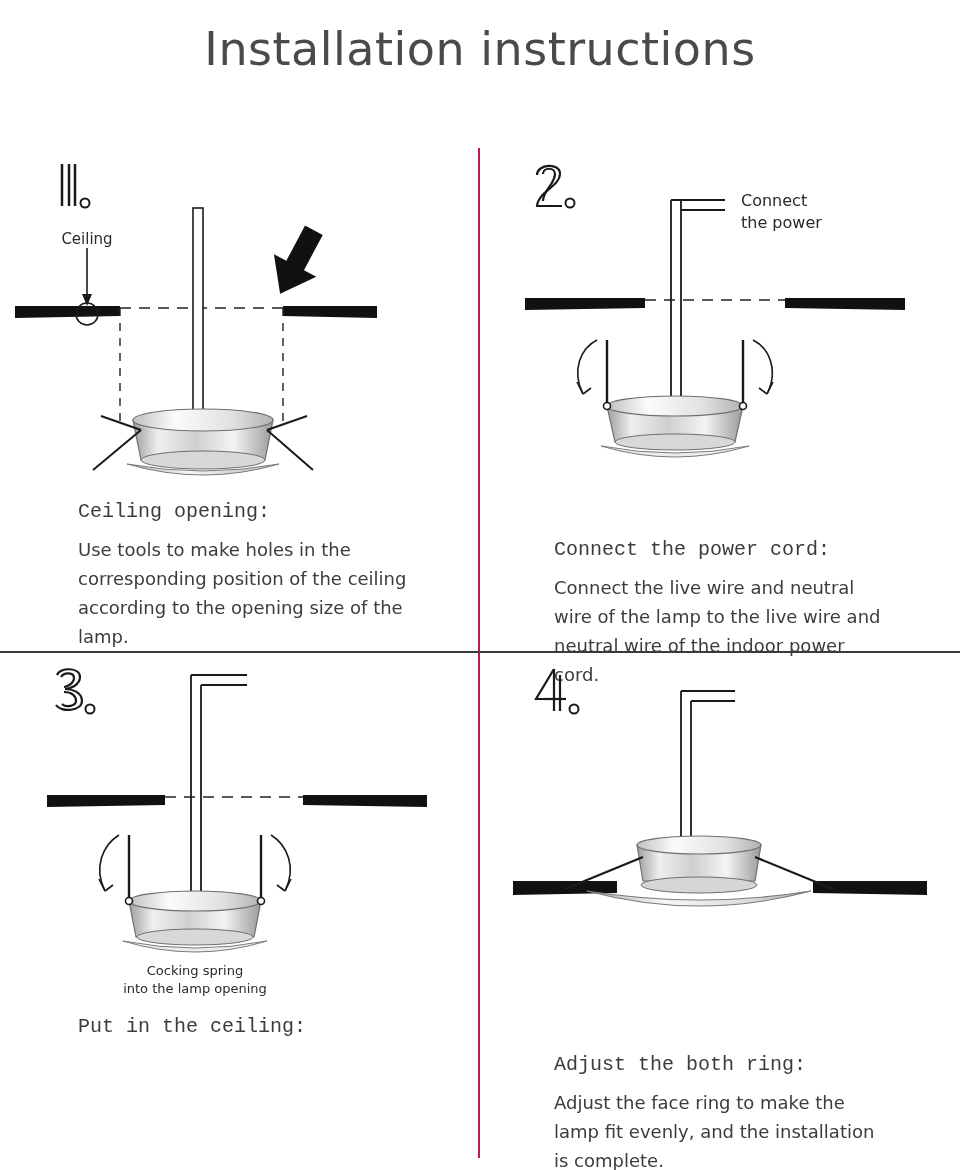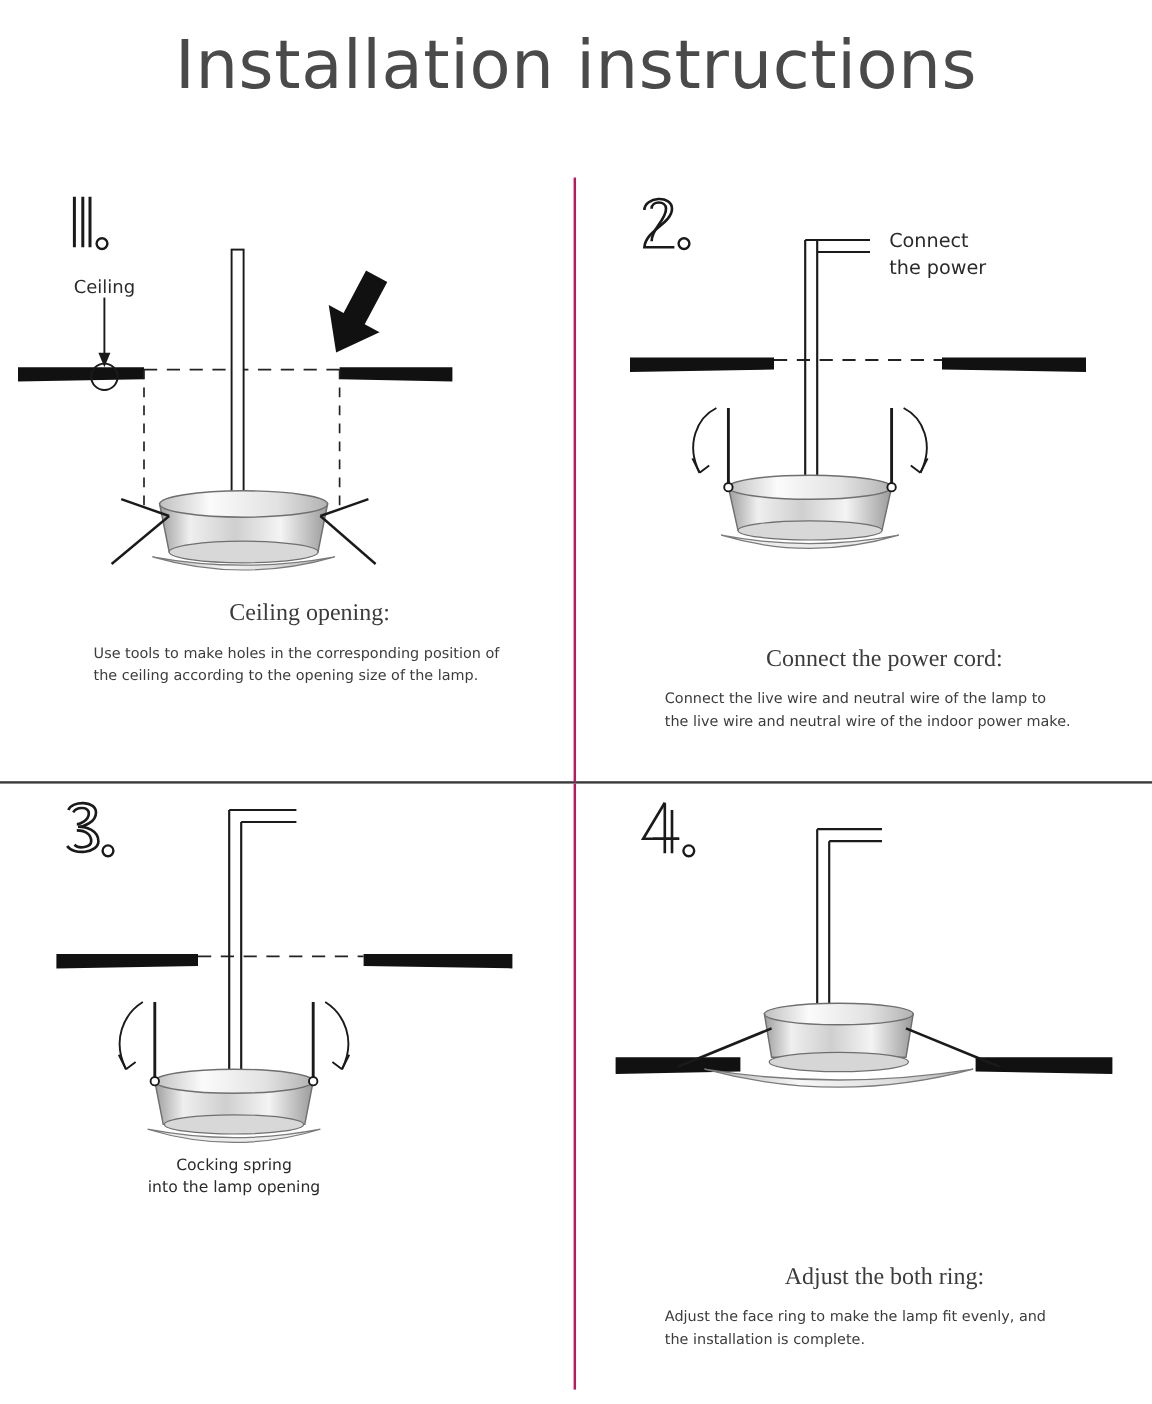--- a/index.html
+++ b/index.html
@@ -10,21 +10,21 @@
   body {
     width: 960px;
     height: 1170px;
     font-family: "Liberation Sans", sans-serif;
     color: #404040;
     position: relative;
     overflow: hidden;
   }
   .page-title {
     text-align: center;
-    font-size: 56px;
+    font-size: 46px;
     font-weight: 400;
     color: #4a4a4a;
     letter-spacing: 0.5px;
     margin: 22px 0 0 0;
     font-family: "DejaVu Sans", sans-serif;
   }
   .grid {
     position: absolute;
     top: 148px;
     left: 0;
@@ -59,26 +59,25 @@
     left: 78px;
     right: 40px;
     top: 352px;
   }
   .cell.bottom-row .txt { top: 362px; }
   .txt h3 {
     margin: 0 0 12px 0;
     font-size: 20px;
     font-weight: 400;
     color: #3c3c3c;
-    font-family: Liberation Serif, serif;
-    text-align: center;
+    font-family: Liberation Mono, monospace;
   }
   .txt p {
     margin: 0;
-    font-size: 12px;
+    font-size: 18px;
     line-height: 1.62;
     color: #3c3c3c;
     font-family: "DejaVu Sans", sans-serif;
     max-width: 350px;
   }
   .cell.right-col .txt { left: 74px; margin-top: 38px; }
   .cell.right-col .txt p { max-width: 340px; }
 </style>
 </head>
 <body>
@@ -214,21 +213,21 @@
         <circle cx="112" cy="258" r="3.5" fill="#fff" stroke="#1a1a1a" stroke-width="1.6"></circle>
         <circle cx="248" cy="258" r="3.5" fill="#fff" stroke="#1a1a1a" stroke-width="1.6"></circle>
 
         <text x="246" y="58" font-family="DejaVu Sans, sans-serif" font-size="16" fill="#2a2a2a">Connect</text>
         <text x="246" y="80" font-family="DejaVu Sans, sans-serif" font-size="16" fill="#2a2a2a">the power</text>
       </svg>
     </div>
 
     <div class="txt">
       <h3>Connect the power cord:</h3>
-      <p>Connect the live wire and neutral wire of the lamp to the live wire and neutral wire of the indoor power make.</p>
+      <p>Connect the live wire and neutral wire of the lamp to the live wire and neutral wire of the indoor power cord.</p>
     </div>
   </div>
 
   <div class="cell left-col bottom-row">
 
     <div class="step-num">
       <svg viewBox="0 0 70 58" width="70" height="58" aria-hidden="true">
         <g stroke="#1a1a1a" fill="none" stroke-width="2.2">
           <path d="M5 10 C8 2, 28 2, 28 12 C28 20, 18 24, 13 24 C20 24, 30 27, 30 36 C30 46, 9 48, 4 40"></path>
           <path d="M9 12 C12 7, 22 7, 22 13 C22 19, 14 22, 12 22"></path>
@@ -278,20 +277,21 @@
         <path d="M108 288 Q180 302 252 288 Q180 310 108 288 Z" fill="#ececec" stroke="#7a7a7a" stroke-width="1"></path>
         <circle cx="114" cy="248" r="3.5" fill="#fff" stroke="#1a1a1a" stroke-width="1.6"></circle>
         <circle cx="246" cy="248" r="3.5" fill="#fff" stroke="#1a1a1a" stroke-width="1.6"></circle>
 
         <text x="180" y="322" text-anchor="middle" font-family="DejaVu Sans, sans-serif" font-size="13" fill="#2a2a2a">Cocking spring</text>
         <text x="180" y="340" text-anchor="middle" font-family="DejaVu Sans, sans-serif" font-size="13" fill="#2a2a2a">into the lamp opening</text>
       </svg>
     </div>
 
     <div class="txt">
+      <h3>Put in the ceiling:</h3>
     </div>
   </div>
 
   <div class="cell right-col bottom-row">
 
     <div class="step-num">
       <svg viewBox="0 0 70 58" width="70" height="58" aria-hidden="true">
         <g stroke="#1a1a1a" fill="none" stroke-width="2.2">
           <path d="M22 4 L4 34 L34 34"></path>
           <path d="M22 4 L22 46"></path>

